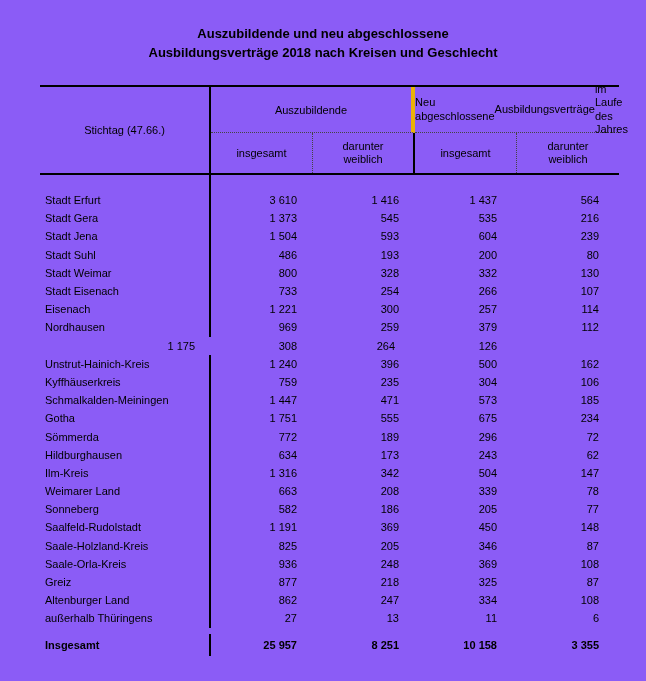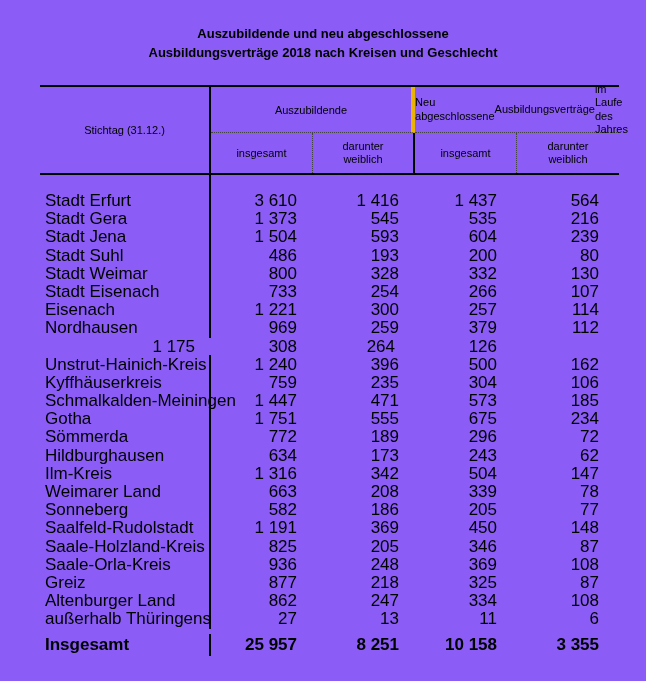--- a/index.html
+++ b/index.html
@@ -60,21 +60,21 @@
   .s1 { grid-column: 2; border-right: 1px dotted #444; }
   .s2 { grid-column: 3; border-right: 2px solid #000; }
   .s3 { grid-column: 4; border-right: 1px dotted #444; }
   .s4 { grid-column: 5; }
 
   .trow {
     display: grid;
     grid-template-columns: 171px 102px 102px 102px 102px;
     height: 18.2px;
     align-items: center;
-    font-size: 17px;
+    font-size: 11px;
   }
   .cell-label {
     box-sizing: border-box;
     height: 100%;
     display: flex; align-items: center;
     padding-left: 5px;
     border-right: 2px solid #000;
     white-space: nowrap;
   }
   .cell-num { text-align: right; white-space: nowrap; }
@@ -89,21 +89,21 @@
 <div class="page">
 
   <div class="title">
     <div>Auszubildende und neu abgeschlossene</div>
     <div>Ausbildungsverträge 2018 nach Kreisen und Geschlecht</div>
   </div>
 
   <div class="table">
 
     <div class="thead">
-      <div class="h-stichtag">Stichtag (31.12.)</div>
+      <div class="h-stichtag">Stichtag (47.66.)</div>
       <div class="h-group g1">Auszubildende</div>
       <div class="h-group g2">
         <span>Neu abgeschlossene</span>
         <span>Ausbildungsverträge</span>
         <span>im Laufe des Jahres</span>
       </div>
       <div class="h-sub s1">
         <span>insgesamt</span>
         <span></span>
       </div>

